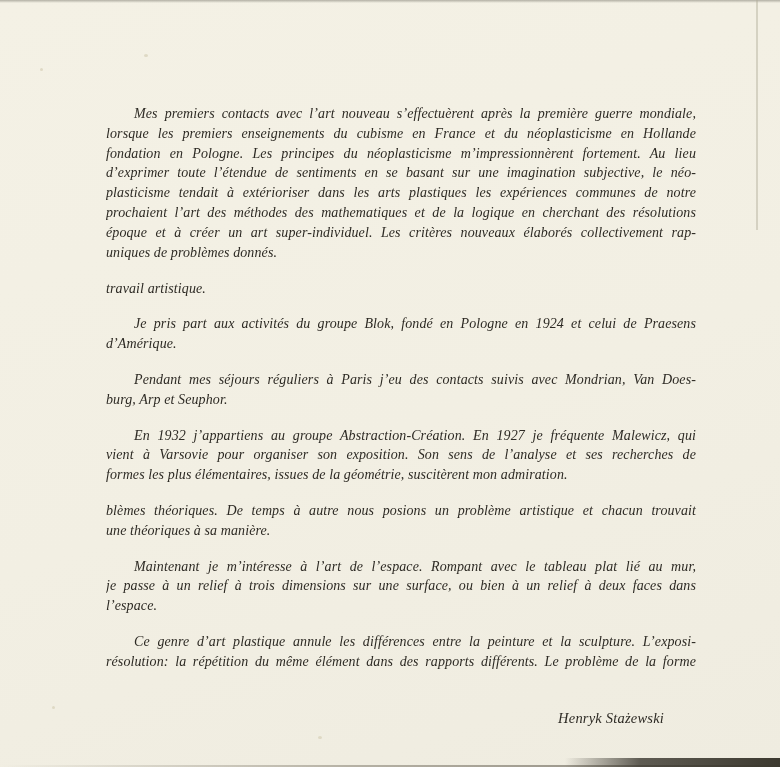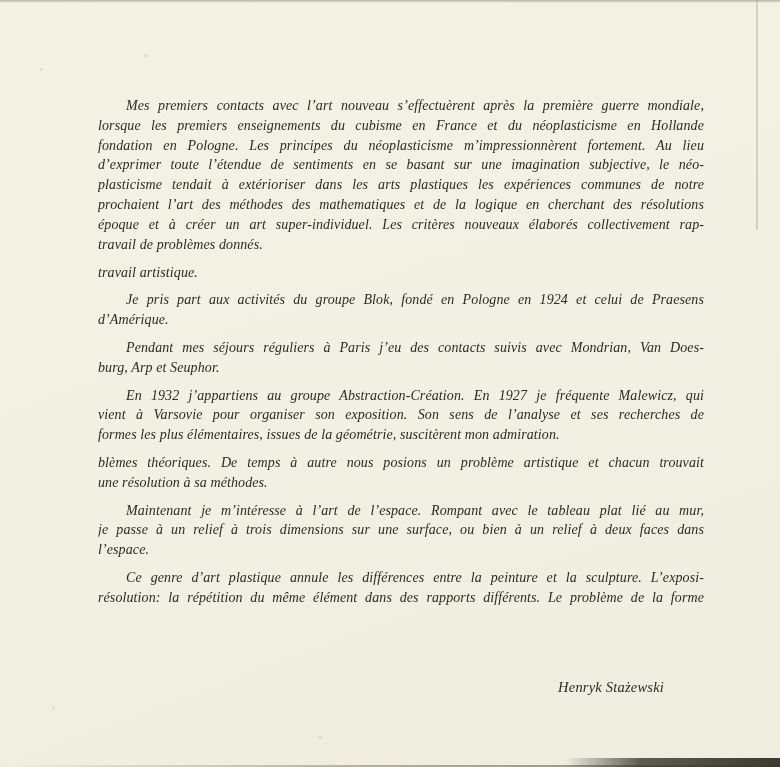--- a/index.html
+++ b/index.html
@@ -47,35 +47,35 @@
   .text-block {
     position: absolute;
     left: 90px;
     top: 88px;
     width: 622px;
     font-style: italic;
     font-size: 14px;
     line-height: 19.82px;
     letter-spacing: 0.1px;
   }
-  .para { margin: 8px; font-family: Liberation Serif, serif; }
+  .para { margin: 16px; font-family: Liberation Serif, serif; }
   .line {
     text-align: justify;
     text-align-last: justify;
     height: 19.82px;
     overflow: hidden;
     white-space: normal;
   }
   .line.first { text-indent: 28px; }
   .line.last  { text-align-last: left; }
 
   .signature {
     position: absolute;
     left: 90px;
-    top: 679px;
+    top: 710px;
     width: 622px;
     box-sizing: border-box;
     padding-right: 48px;
     text-align: right;
     font-style: italic;
     font-size: 14.5px;
     letter-spacing: 0.2px;
   }
 </style>
 </head>
@@ -91,41 +91,41 @@
 
   <div class="text-block" id="text-block">
       <div class="para">
         <div class="line first">Mes premiers contacts avec l’art nouveau s’effectuèrent après la première guerre mondiale,</div>
         <div class="line">lorsque les premiers enseignements du cubisme en France et du néoplasticisme en Hollande</div>
         <div class="line">fondation en Pologne. Les principes du néoplasticisme m’impressionnèrent fortement. Au lieu</div>
         <div class="line">d’exprimer toute l’étendue de sentiments en se basant sur une imagination subjective, le néo-</div>
         <div class="line">plasticisme tendait à extérioriser dans les arts plastiques les expériences communes de notre</div>
         <div class="line">prochaient l’art des méthodes des mathematiques et de la logique en cherchant des résolutions</div>
         <div class="line">époque et à créer un art super-individuel. Les critères nouveaux élaborés collectivement rap-</div>
-        <div class="line last">travail de problèmes donnés.</div>
+        <div class="line last">uniques de problèmes donnés.</div>
       </div>
       <div class="para">
         <div class="line last">travail artistique.</div>
       </div>
       <div class="para">
         <div class="line first">Je pris part aux activités du groupe Blok, fondé en Pologne en 1924 et celui de Praesens</div>
         <div class="line last">d’Amérique.</div>
       </div>
       <div class="para">
         <div class="line first">Pendant mes séjours réguliers à Paris j’eu des contacts suivis avec Mondrian, Van Does-</div>
         <div class="line last">burg, Arp et Seuphor.</div>
       </div>
       <div class="para">
         <div class="line first">En 1932 j’appartiens au groupe Abstraction-Création. En 1927 je fréquente Malewicz, qui</div>
         <div class="line">vient à Varsovie pour organiser son exposition. Son sens de l’analyse et ses recherches de</div>
         <div class="line last">formes les plus élémentaires, issues de la géométrie, suscitèrent mon admiration.</div>
       </div>
       <div class="para">
         <div class="line">blèmes théoriques. De temps à autre nous posions un problème artistique et chacun trouvait</div>
-        <div class="line last">une résolution à sa méthodes.</div>
+        <div class="line last">une théoriques à sa manière.</div>
       </div>
       <div class="para">
         <div class="line first">Maintenant je m’intéresse à l’art de l’espace. Rompant avec le tableau plat lié au mur,</div>
         <div class="line">je passe à un relief à trois dimensions sur une surface, ou bien à un relief à deux faces dans</div>
         <div class="line last">l’espace.</div>
       </div>
       <div class="para">
         <div class="line first">Ce genre d’art plastique annule les différences entre la peinture et la sculpture. L’exposi-</div>
         <div class="line">résolution: la répétition du même élément dans des rapports différents. Le problème de la forme</div>
       </div>

